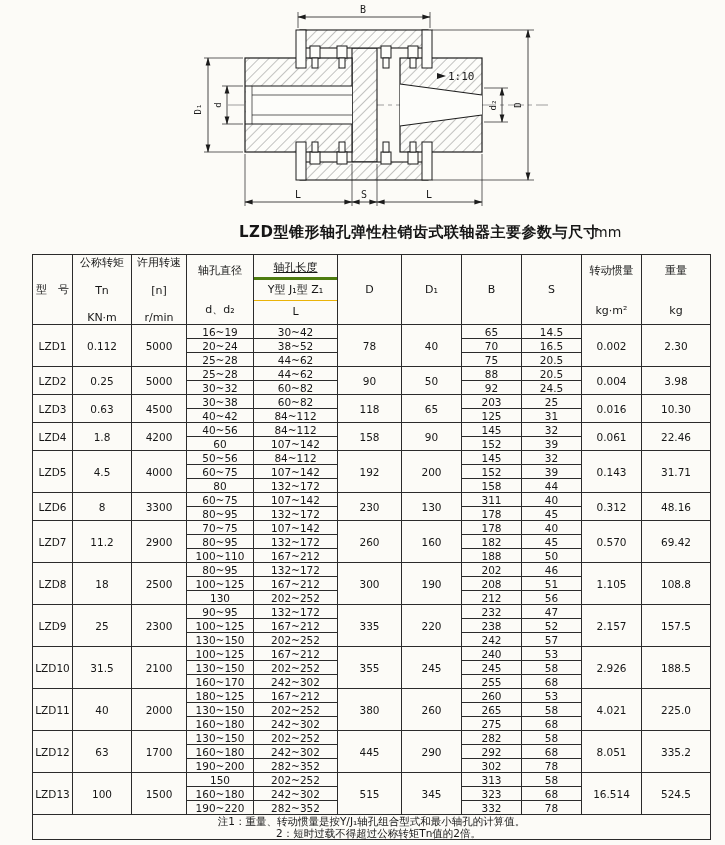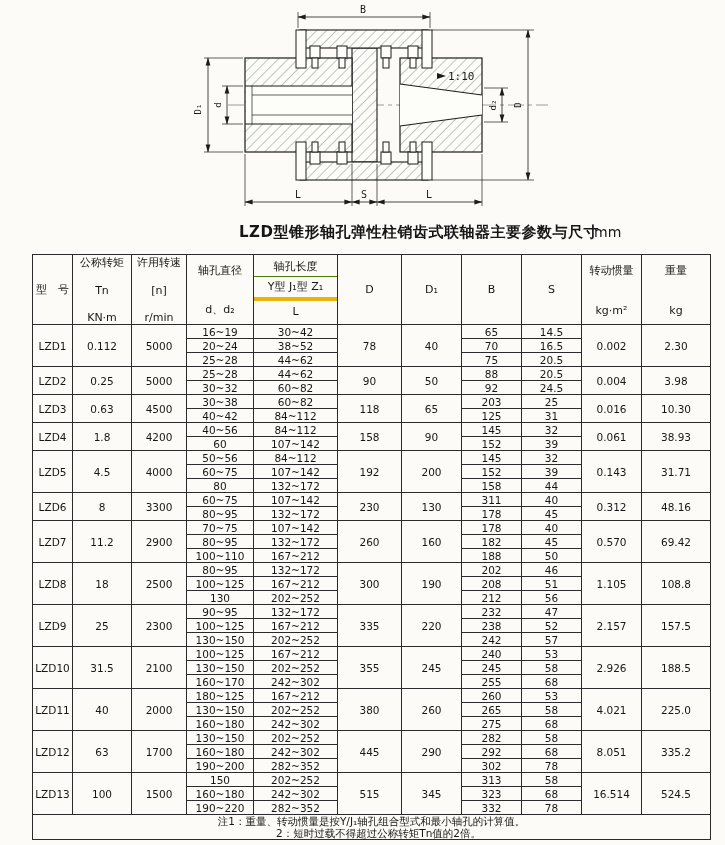--- a/index.html
+++ b/index.html
@@ -26,22 +26,22 @@
   table.spec th,table.spec td{
     border:1px solid #2b2b2b;
     text-align:center;vertical-align:middle;
     padding:0;overflow:hidden;
   }
   table.spec td{font-size:10.5px;height:13px;line-height:12px;white-space:nowrap;}
   table.spec th{font-size:11px;font-weight:normal;}
   tr.hdr th{height:62px;}
   .h-stack{display:flex;flex-direction:column;justify-content:center;gap:14px;}
   .h-between{display:flex;flex-direction:column;justify-content:space-between;height:62px;box-sizing:border-box;padding:4px 0 4px;}
-  .h-len>div:nth-child(1){height:19px;line-height:19px;border-bottom:1px solid #4d7c0f;}
-  .h-len>div:nth-child(2){height:20px;line-height:20px;border-bottom:4px solid #eab308;}
+  .h-len>div:nth-child(1){height:19px;line-height:19px;border-bottom:3px solid #4d7c0f;text-decoration:underline;}
+  .h-len>div:nth-child(2){height:20px;line-height:20px;border-bottom:1px solid #eab308;}
   .h-len>div:nth-child(3){height:21px;line-height:21px;}
   td.notes-cell{text-align:left;height:auto;padding:4px 6px 10px 12px;line-height:16px;font-size:10.5px;}
   .note-line2{padding-left:14px;}
 </style>
 </head>
 <body>
 
 <div class="page">
 
   <svg class="drawing" width="725" height="214" viewBox="0 0 725 214">
@@ -277,21 +277,21 @@
           <td rowspan="2">LZD4</td>
           <td rowspan="2">1.8</td>
           <td rowspan="2">4200</td>
           <td>40~56</td>
           <td>84~112</td>
           <td rowspan="2">158</td>
           <td rowspan="2">90</td>
           <td>145</td>
           <td>32</td>
           <td rowspan="2">0.061</td>
-          <td rowspan="2">38.93</td>
+          <td rowspan="2">22.46</td>
         </tr>
         <tr>
           <td>60</td>
           <td>107~142</td>
           <td>152</td>
           <td>39</td>
         </tr>
         <tr>
           <td rowspan="3">LZD5</td>
           <td rowspan="3">4.5</td>

